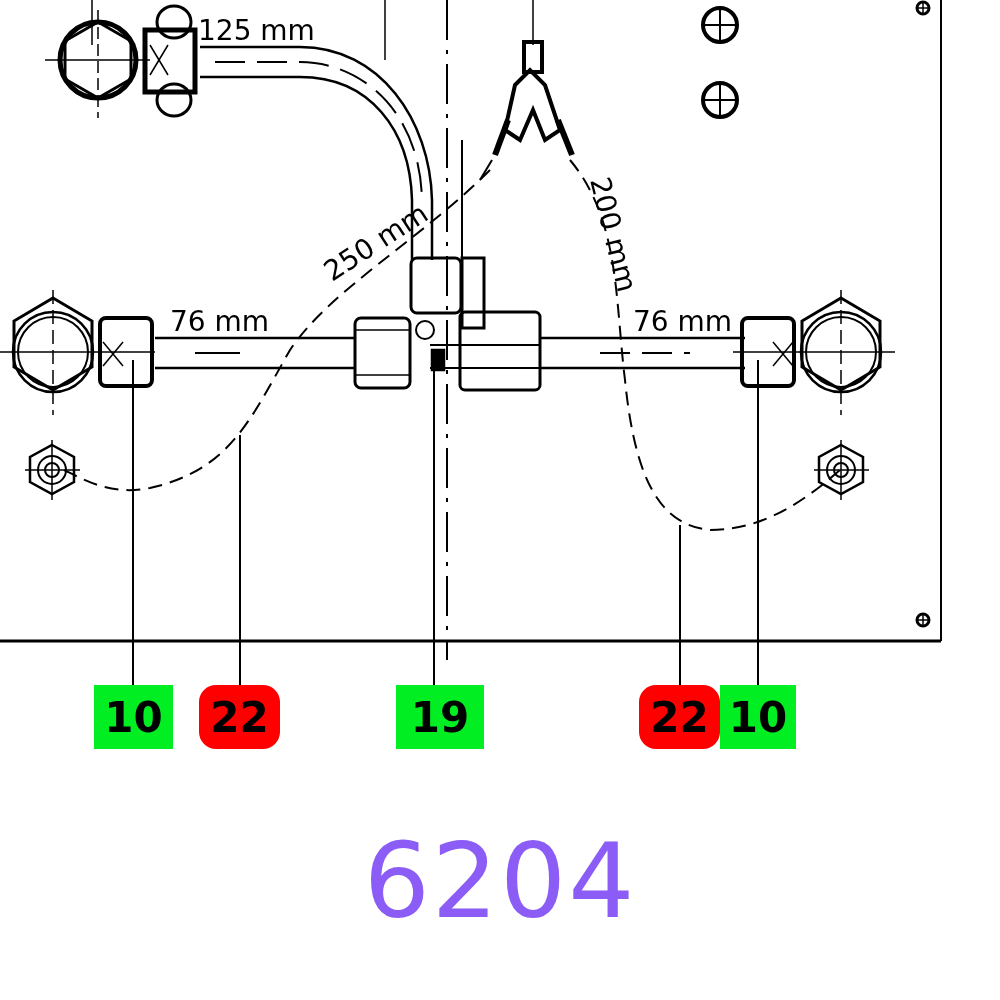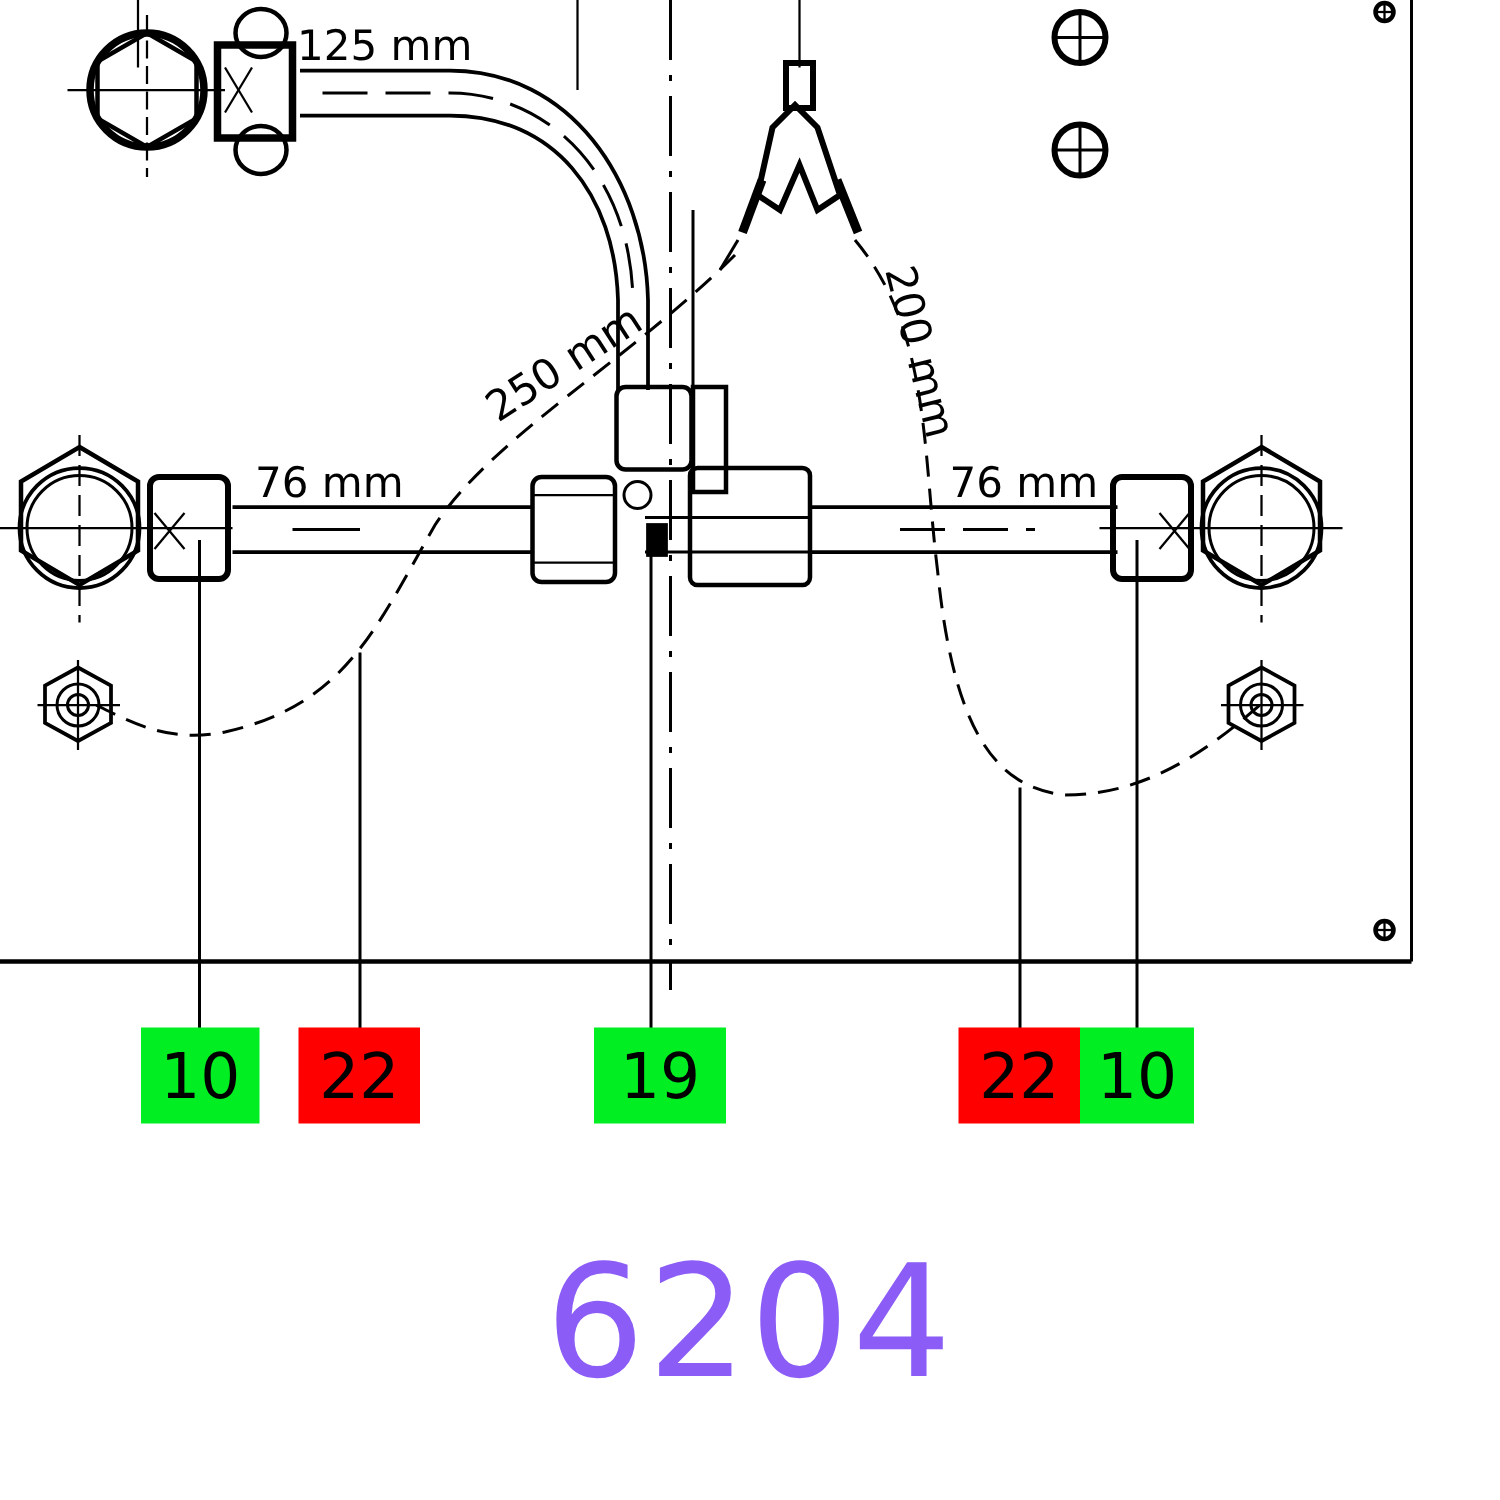--- a/index.html
+++ b/index.html
@@ -4,23 +4,24 @@
 <style>
   html, body { margin: 0; padding: 0; background: #ffffff; }
   body { width: 1000px; height: 1000px; position: relative; overflow: hidden;
          font-family: "DejaVu Sans", sans-serif; }
   #drawing { position: absolute; left: 0; top: 0; width: 1000px; height: 1000px; }
   .dim-label { font-family: "DejaVu Sans", sans-serif; font-size: 28px; fill: #000; }
   .callout {
     position: absolute; height: 64px; display: flex; align-items: center; justify-content: center;
     font-family: "DejaVu Sans", sans-serif; font-size: 42px; color: #000; box-sizing: border-box;
     cursor: pointer;
+    font-weight: bold;
   }
   .callout.ok { background: #00ee22; }
-  .callout.warn { background: #ff0000; }
+  .callout.warn { background: #ff0000; border-radius: 17px; }
   .page-number {
     position: absolute; left: 0; width: 1000px; top: 820px; text-align: center;
     font-family: "DejaVu Sans", sans-serif; font-size: 104px; color: #8b5cf6; letter-spacing: 2px;
     font-weight: normal;
   }
 </style>
 </head>
 <body>
 
 <svg id="drawing" viewBox="0 0 1000 1000" xmlns="http://www.w3.org/2000/svg">

